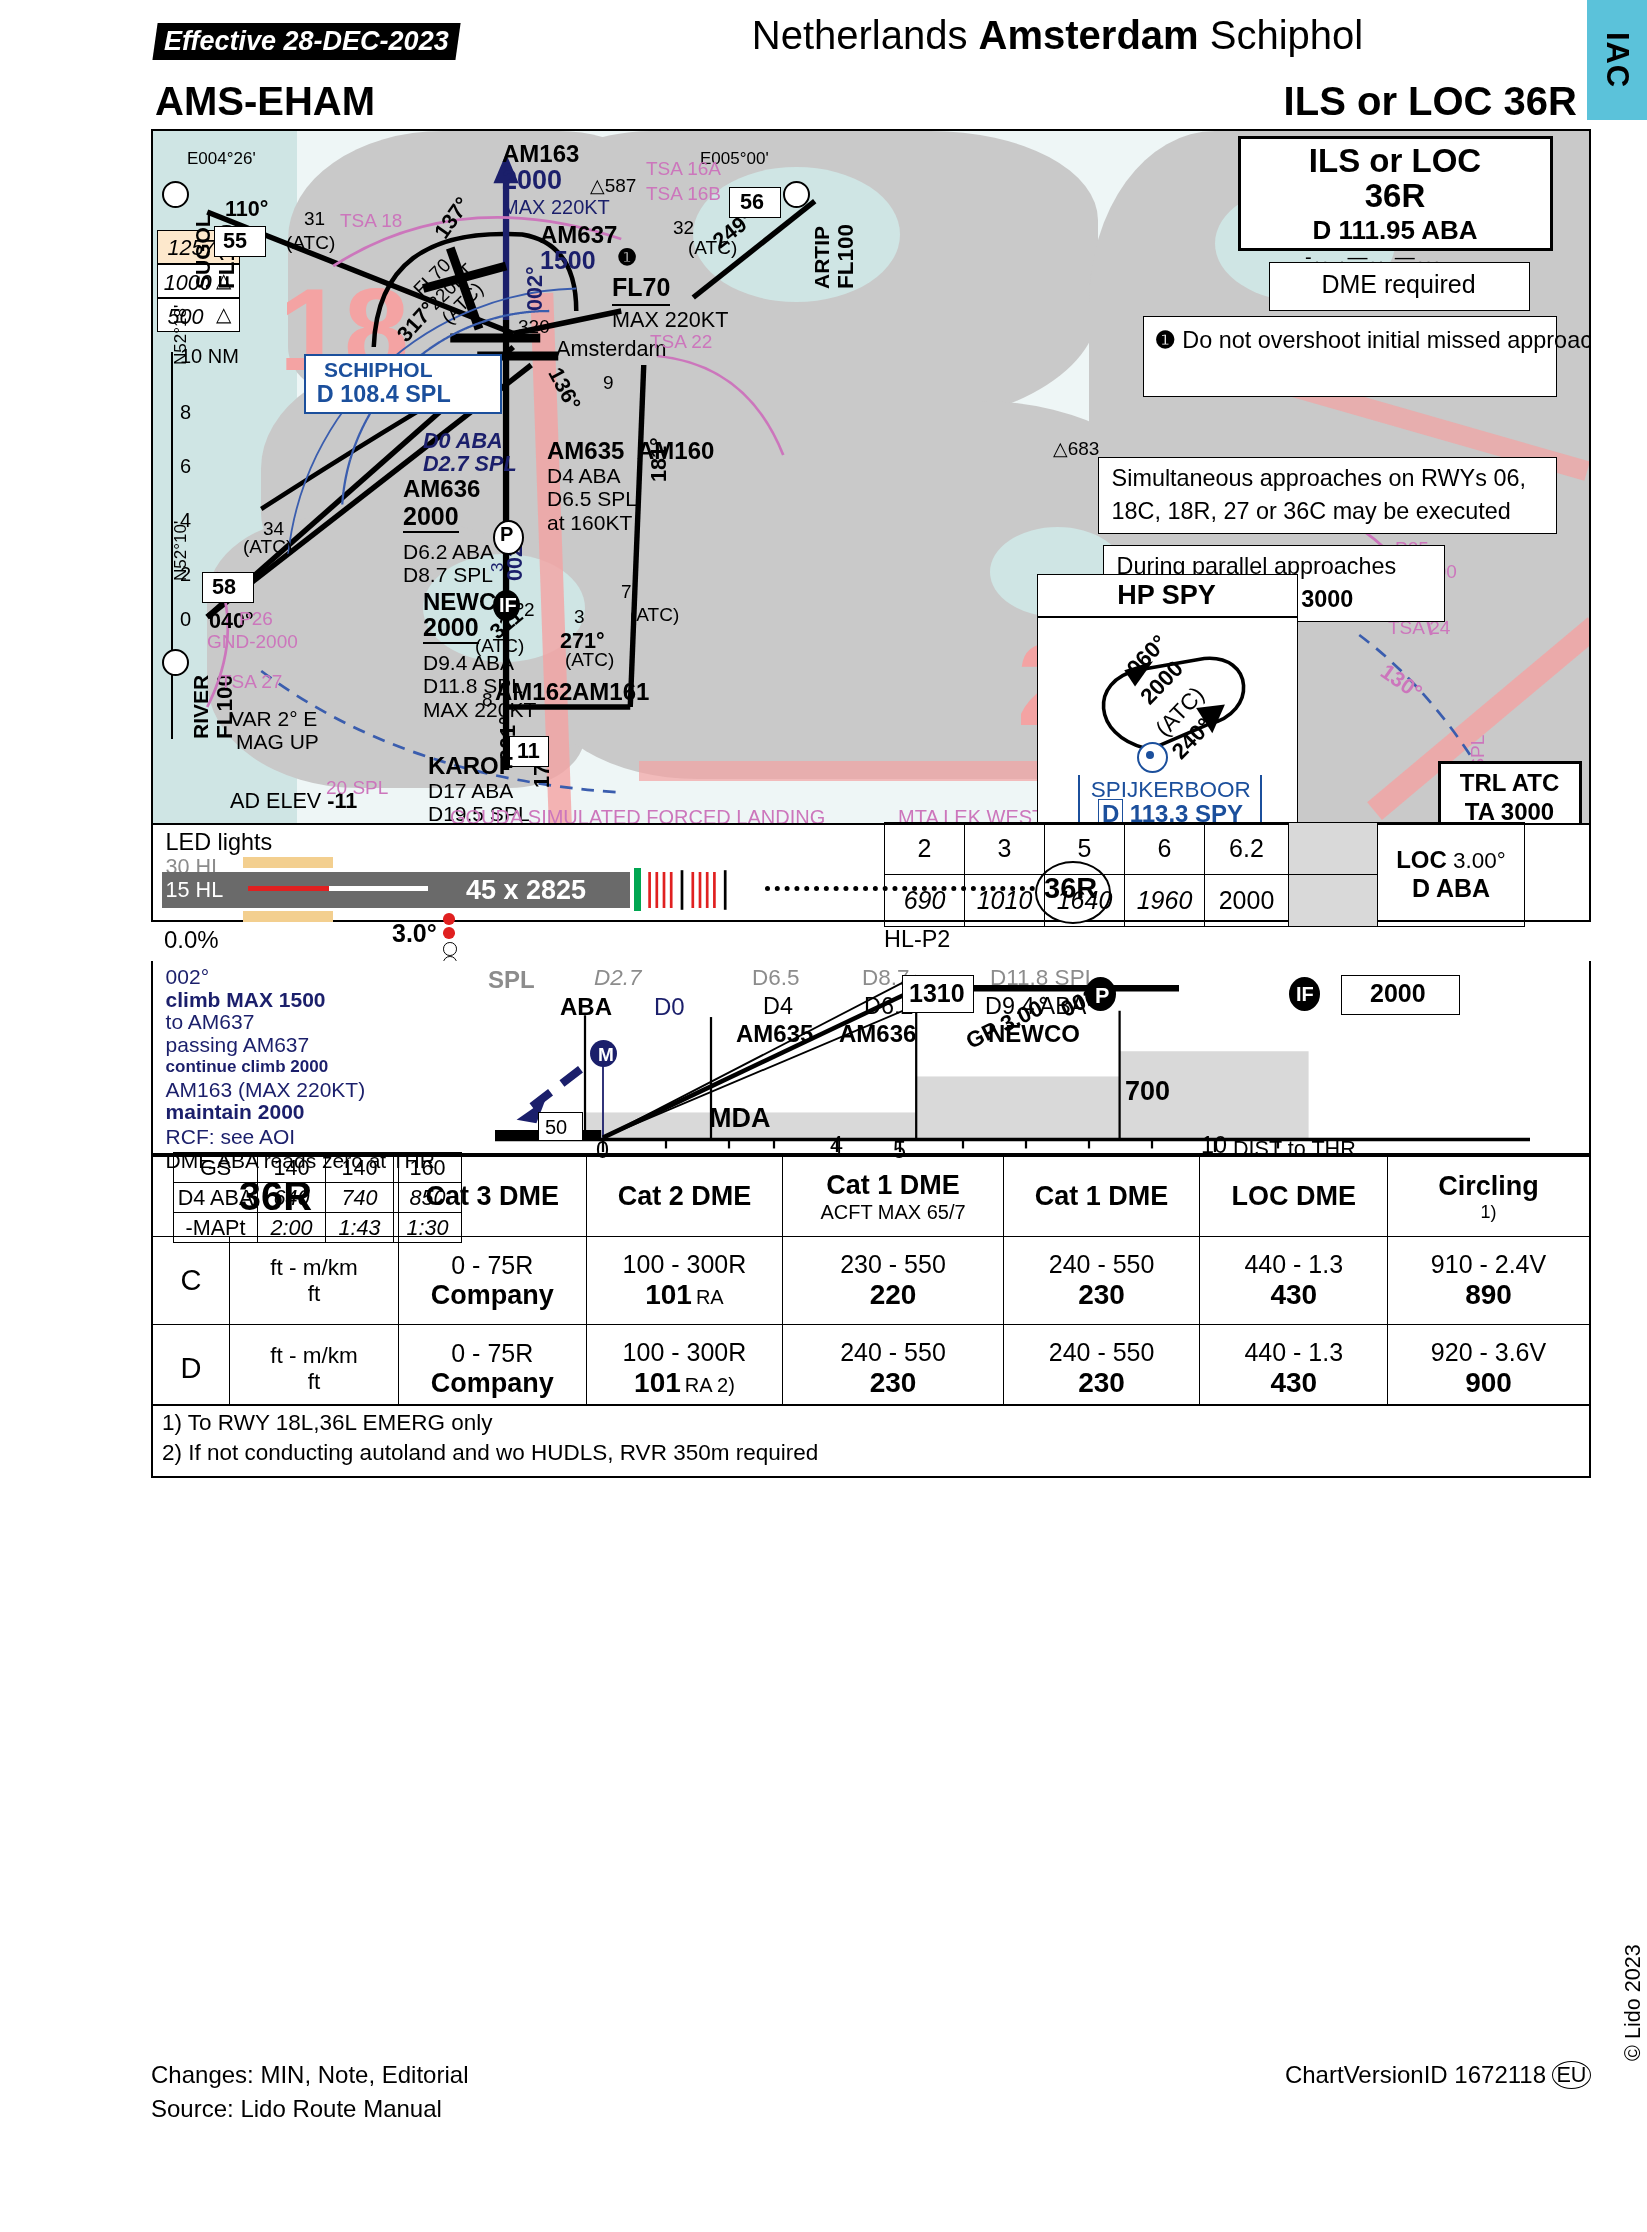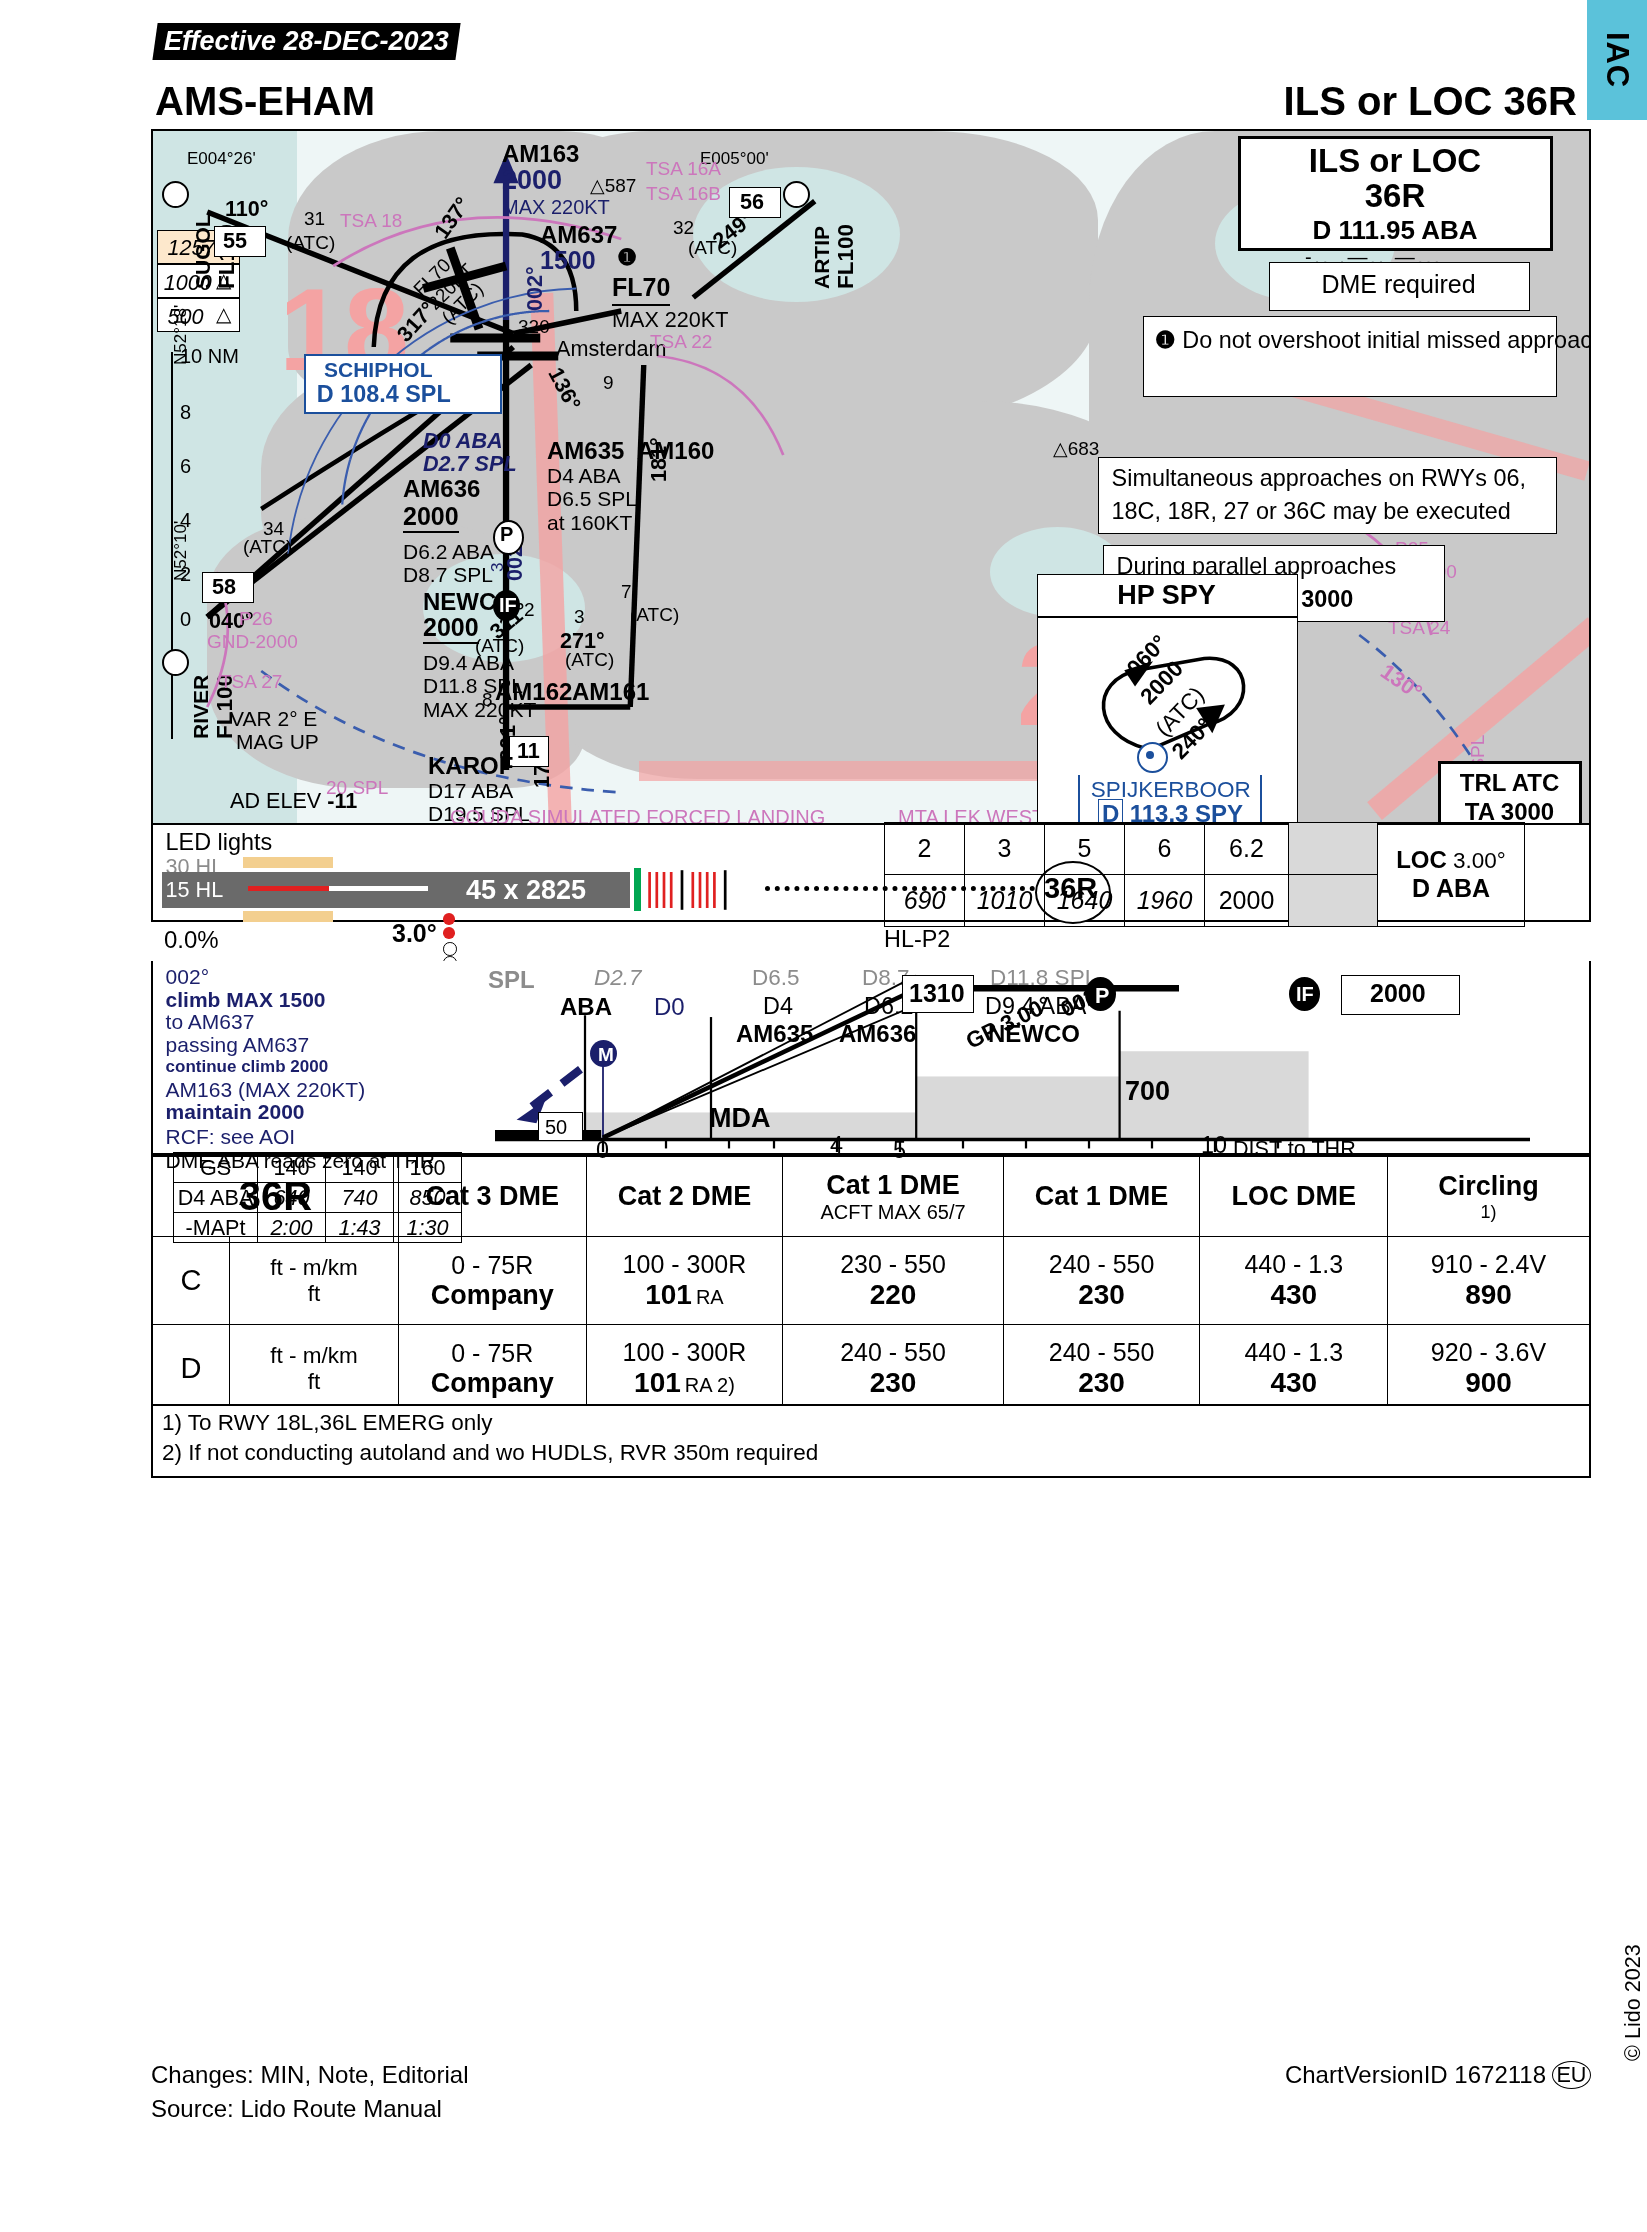--- a/index.html
+++ b/index.html
@@ -52,20 +52,25 @@
 <div class="pg">
 
   <div id="iac-tab">
     <span>IAC</span>
   </div>
 
   <div id="eff">
     <i>Effective  28-DEC-2023</i>
   </div>
 
+  <div id="apt-title">
+    <span>Netherlands</span>
+    <span class="b">Amsterdam</span>
+    <span>Schiphol</span>
+  </div>
 
   <div id="ident">AMS-EHAM</div>
   <div id="proc">ILS or LOC 36R</div>
 
   <div id="plan">
 
     <div class="water" style="left:0;top:0;width:1436px;height:693px;background:#eef6f6;"></div>
     <div class="land" style="left:0;top:0;width:144px;height:693px;background:#cfe5e4;"></div>
     <div class="land" style="left:135px;top:0px;width:387px;height:270px;border-radius:40% 30% 60% 20%;"></div>
     <div class="land" style="left:108px;top:225px;width:324px;height:225px;border-radius:50% 20% 40% 30%;"></div>

